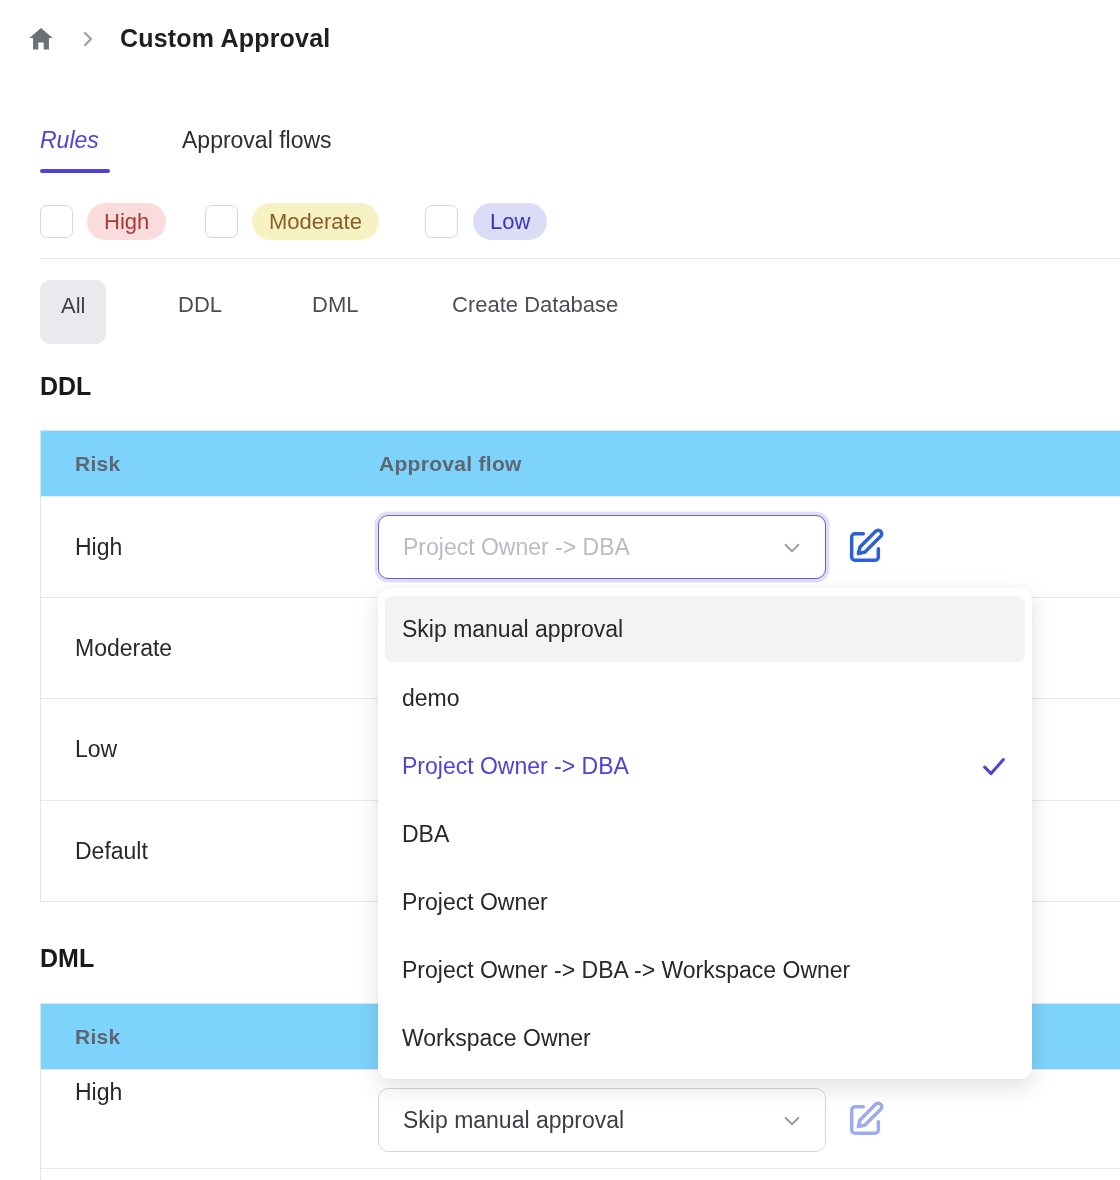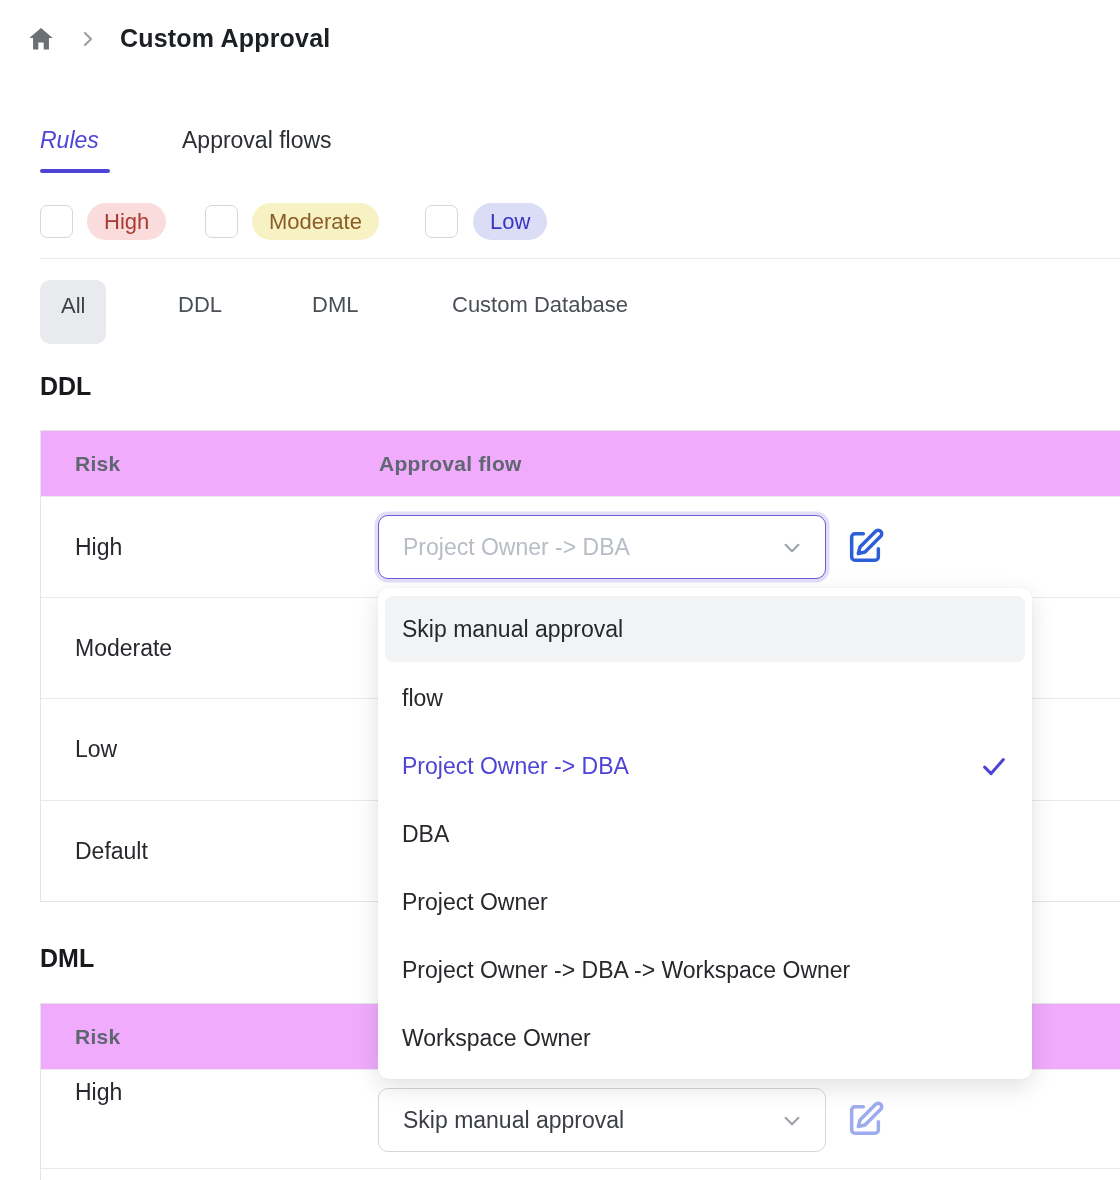--- a/index.html
+++ b/index.html
@@ -32,21 +32,21 @@
   .seg-ddl { left: 178px; } .seg-dml { left: 312px; } .seg-cd { left: 452px; }
 
   
   .section-heading { position: absolute; left: 40px; font-size: 25px; font-weight: 700; color: #17191d; }
   .h-ddl { top: 372px; } .h-dml { top: 944px; }
 
   
   .table { position: absolute; left: 40px; width: 1080px; border: 1px solid #e2e4e7; border-right: none; background: #fff; }
   .t-ddl { top: 430px; height: 472px; }
   .t-dml { top: 1003px; height: 177px; border-bottom: none; }
-  .thead { height: 66px; background: #f0abfc; border-bottom: 1px solid #e8eaec; position: relative; }
+  .thead { height: 66px; background: #7dd3fc; border-bottom: 1px solid #e8eaec; position: relative; }
   .th { position: absolute; top: 0; height: 66px; line-height: 66px; font-size: 21px; font-weight: 600; color: #5f6670; letter-spacing: 0.3px; }
   .th-risk { left: 34px; } .th-flow { left: 338px; }
   .trow { position: relative; border-bottom: 1px solid #e7e9eb; }
   .trow:last-child { border-bottom: none; }
   .r-100 { height: 101px; } .r-last { height: 100px; border-bottom: none; }
   .t-ddl .trow:nth-child(4) { height: 102px; }
   .td-risk { position: absolute; left: 34px; top: 0; bottom: 0; display: flex; align-items: center; font-size: 23px; color: #26282d; }
   .dml-row-high { height: 99px; border-bottom: 1px solid #e7e9eb; }
   .dml-row-partial { height: 12px; }
 
@@ -99,21 +99,21 @@
   <div class="checkbox cb-moderate"></div>
   <div class="badge badge-moderate" style="background:#f7f2c4;color:#8c5c26;">Moderate</div>
   <div class="checkbox cb-low"></div>
   <div class="badge badge-low" style="background:#dbddf6;color:#3935c2;">Low</div>
 
   <div class="divider"></div>
 
   <div class="seg-all">All</div>
   <div class="seg seg-ddl">DDL</div>
   <div class="seg seg-dml">DML</div>
-  <div class="seg seg-cd">Custom Database</div>
+  <div class="seg seg-cd">Create Database</div>
 
   <h2 class="section-heading h-ddl">DDL</h2>
 
   <div class="table t-ddl">
     <div class="thead">
       <span class="th th-risk">Risk</span>
       <span class="th th-flow">Approval flow</span>
     </div>
     <div class="trow r-100">
       <span class="td-risk">High</span>
@@ -166,21 +166,21 @@
   </div>
   <button class="edit-btn edit-dml">
     <svg viewBox="0 0 24 24" fill="none" stroke="currentColor" stroke-width="2.1" stroke-linecap="round" stroke-linejoin="round">
       <path d="M11 4H6a2 2 0 0 0-2 2v12a2 2 0 0 0 2 2h12a2 2 0 0 0 2-2v-5"></path>
       <path d="M18.4 2.6a2.1 2.1 0 0 1 3 3L12 15l-4 1 1-4 9.4-9.4z"></path>
     </svg>
   </button>
 
   <div class="dropdown">
     <div class="dd-item highlighted">Skip manual approval</div>
-    <div class="dd-item">flow</div>
+    <div class="dd-item">demo</div>
     <div class="dd-item selected">
       <span>Project Owner -&gt; DBA</span>
       <span class="dd-check">
         <svg viewBox="0 0 24 24" fill="none" stroke="currentColor" stroke-width="2.6" stroke-linecap="round" stroke-linejoin="round">
             <polyline points="4,13 9.5,18.5 20,6.5"></polyline>
           </svg>
       </span>
     </div>
     <div class="dd-item">DBA</div>
     <div class="dd-item">Project Owner</div>

